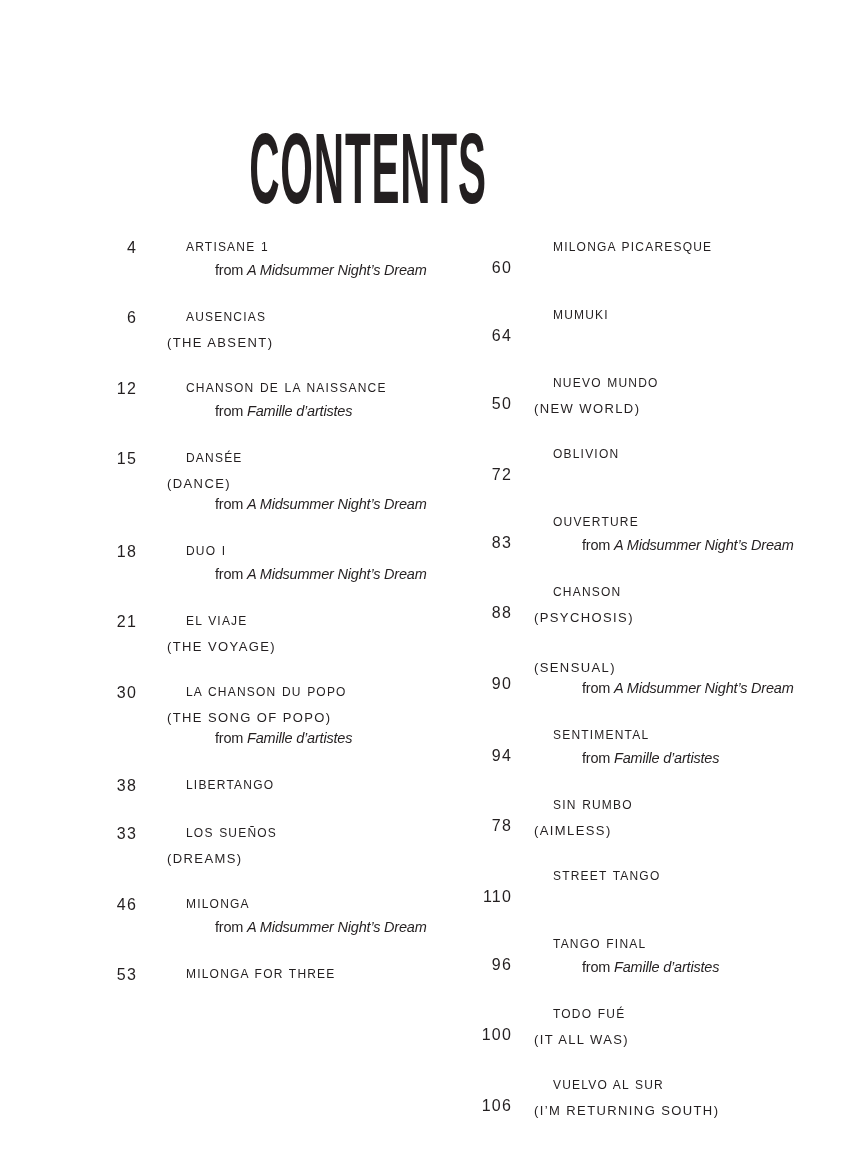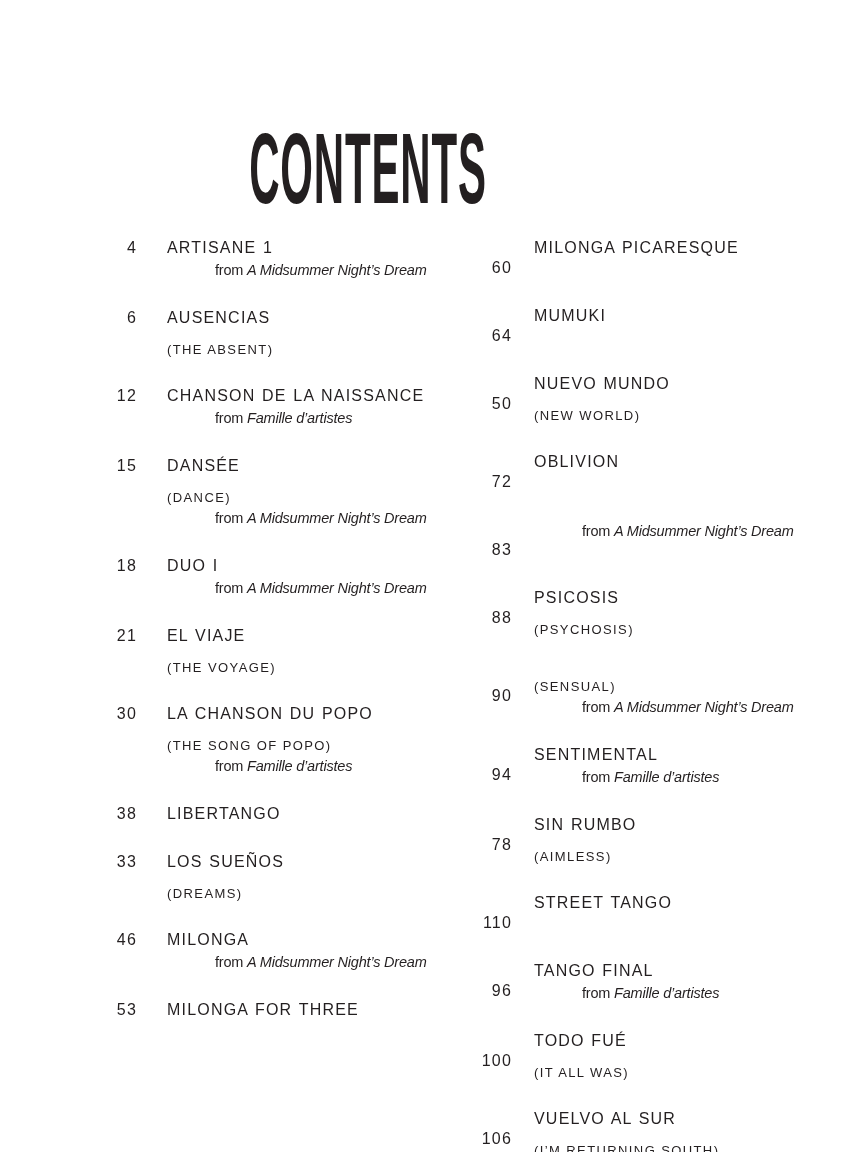--- a/index.html
+++ b/index.html
@@ -53,31 +53,32 @@
     font-size: 16px;
     letter-spacing: 1.2px;
     line-height: 21px;
   }
   .col-right .num { width: 52px; margin-top: 20px; }
   .entry-text {
     margin-left: 30px;
   }
   .col-right .entry-text { margin-left: 22px; }
   .entry-title {
-    font-size: 16px;
+    font-size: 12px;
     letter-spacing: 1.2px;
     word-spacing: 1px;
     line-height: 21px;
     white-space: nowrap;
+    margin-left: 19px;
   }
   .entry-subtitle {
     font-size: 13px;
     letter-spacing: 1.4px;
     line-height: 16px;
-    margin-top: 14px;
+    margin-top: 7px;
     white-space: nowrap;
   }
   .entry-from {
     font-size: 14.5px;
     letter-spacing: -0.2px;
     line-height: 20px;
     margin-top: 2px;
     white-space: nowrap;
     margin-left: 48px;
   }
@@ -191,27 +192,28 @@
     </div>
     <div class="entry">
       <div class="num">72</div>
       <div class="entry-text">
         <div class="entry-title">OBLIVION</div>
       </div>
     </div>
     <div class="entry">
       <div class="num">83</div>
       <div class="entry-text">
+        <div class="entry-title">OUVERTURE</div>
         <div class="entry-from"><span>from </span><span class="src">A Midsummer Night’s Dream</span></div>
       </div>
     </div>
     <div class="entry">
       <div class="num">88</div>
       <div class="entry-text">
-        <div class="entry-title">PSICOSIS</div>
+        <div class="entry-title">CHANSON</div>
         <div class="entry-subtitle">(PSYCHOSIS)</div>
       </div>
     </div>
     <div class="entry">
       <div class="num">90</div>
       <div class="entry-text">
         <div class="entry-subtitle">(SENSUAL)</div>
         <div class="entry-from"><span>from </span><span class="src">A Midsummer Night’s Dream</span></div>
       </div>
     </div>

